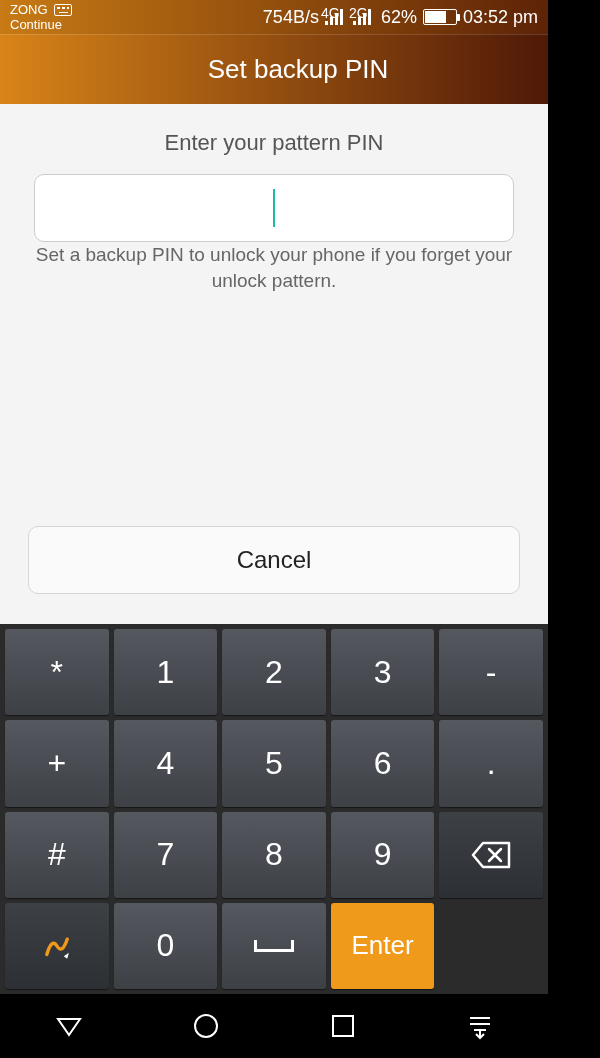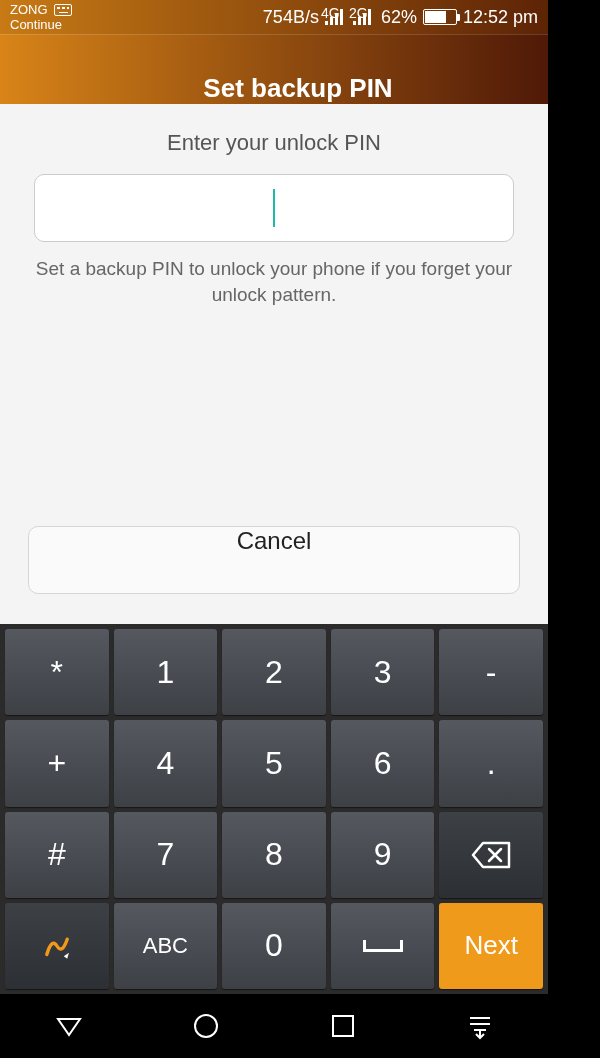--- a/index.html
+++ b/index.html
@@ -37,48 +37,48 @@
   .battery { width: 34px; height: 16px; border: 1.5px solid #fff; border-radius: 2px; position: relative; }
   .battery::after { content:""; position:absolute; right:-4px; top:4px; width:3px; height:7px; background:#fff; border-radius:0 1px 1px 0; }
   .battery .fill { position:absolute; left:1px; top:1px; bottom:1px; width:67%; background:#fff; }
 
   
   .title-bar {
     height: 70px;
     background: linear-gradient(90deg, #d88418 0%, #4f1907 100%);
     color: #fff;
     display: flex;
-    align-items: flex-end;
+    align-items: center;
     justify-content: center;
     font-size: 26px;
-    font-weight: 700;
+    font-weight: 400;
     border-top: 1px solid rgba(255,255,255,0.15);
     padding-left: 48px;
   }
 
   
   .content { flex: 1; background: #f4f4f4; padding: 20px 28px 10px; display: flex; flex-direction: column; }
   .subtitle { text-align: center; font-size: 22px; color: #555; margin-top: 6px; }
   .pin-input {
     margin: 18px auto 0;
     width: 480px; height: 68px;
     border: 1px solid #ccc;
     border-radius: 10px;
     background: #fff;
     display: flex; align-items: center; justify-content: center;
     font-size: 28px;
     position: relative;
   }
   .cursor { width: 2px; height: 38px; background: #1fb9a8; }
-  .helper { margin-top: 14px; text-align: center; font-size: 19px; color: #666; line-height: 1.35; padding: 0 4px; }
+  .helper { text-align: center; font-size: 19px; color: #666; line-height: 1.35; padding: 0 4px; }
   .spacer { flex: 1; }
   .btn-row { display: flex; gap: 14px; margin-bottom: 20px; }
   .btn {
     flex: 1; height: 68px; border-radius: 10px;
-    display: flex; align-items: flex-start; justify-content: center;
+    display: flex; align-items: center; justify-content: center;
     font-size: 24px;
     border: 1px solid #d6d6d6;
     background: #fafafa;
   }
   .btn.cancel { color: #222; }
   .btn.continue { color: #bdbdbd; border-color: #e5e5e5; }
 
   
   .keypad {
     background: #2b2b2b;
@@ -143,30 +143,30 @@
             <span class="b1"></span>
             <span class="b2"></span>
             <span class="b3"></span>
             <span class="b4"></span>
           </div>
       </div>
       <span>62%</span>
       <div class="battery">
           <div class="fill"></div>
         </div>
-      <span>12:52 pm</span>
+      <span>03:52 pm</span>
     </div>
   </div>
 
   <div class="title-bar">
     <span>Set backup PIN</span>
   </div>
 
   <div class="content">
-    <div class="subtitle">Enter your unlock PIN</div>
+    <div class="subtitle">Enter your pattern PIN</div>
     <div class="pin-input">
       <span></span>
       <div class="cursor"></div>
     </div>
     <div class="helper">Set a backup PIN to unlock your phone if you forget your unlock pattern.</div>
     <div class="spacer"></div>
     <div class="btn-row">
       <div class="btn cancel">
         <span>Cancel</span>
       </div>
@@ -227,31 +227,28 @@
     </div>
 
     <div class="key dark">
       <span class="swype-icon">
         <svg viewBox="0 0 40 40">
           <path d="M8 30 Q14 10 20 20 Q26 30 32 12" stroke="#f09a1b" stroke-width="4" fill="none" stroke-linecap="round"></path>
           <path d="M28 32 l6 -4 l-2 7 z" fill="#fff"></path>
         </svg>
       </span>
     </div>
-    <div class="key small">
-        <span>ABC</span>
-      </div>
     <div class="key">
         <span>0</span>
       </div>
     <div class="key">
       <div class="space-icon"></div>
     </div>
     <div class="key next">
-        <span>Next</span>
+        <span>Enter</span>
       </div>
   </div>
 
   <div class="navbar">
     <div class="navbtn">
       <svg width="30" height="30" viewBox="0 0 30 30">
           <path d="M4 8 L26 8 L15 24 Z"></path>
         </svg>
     </div>
     <div class="navbtn">

